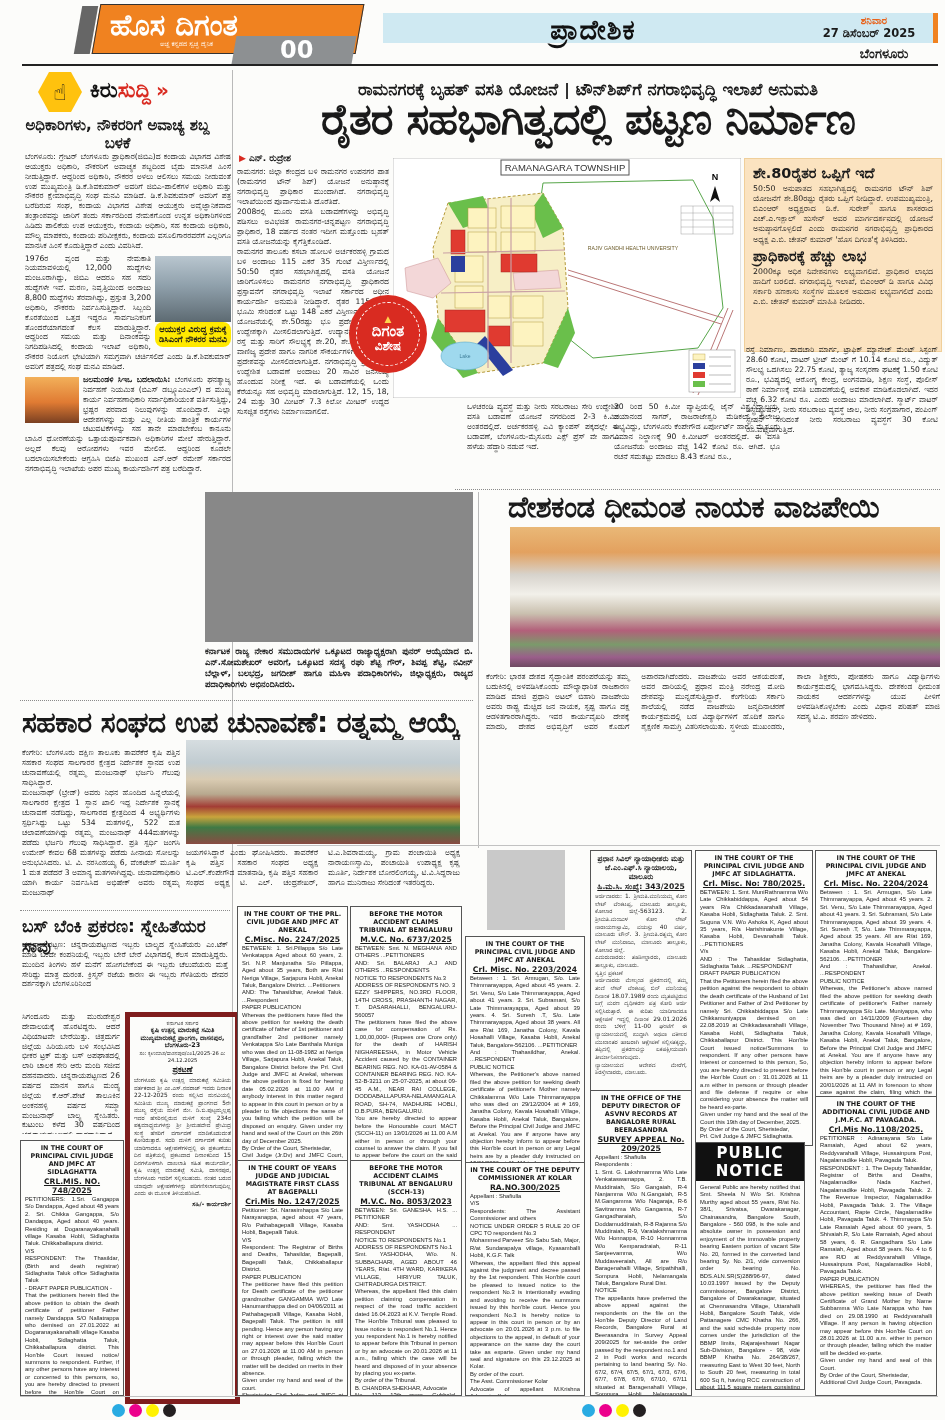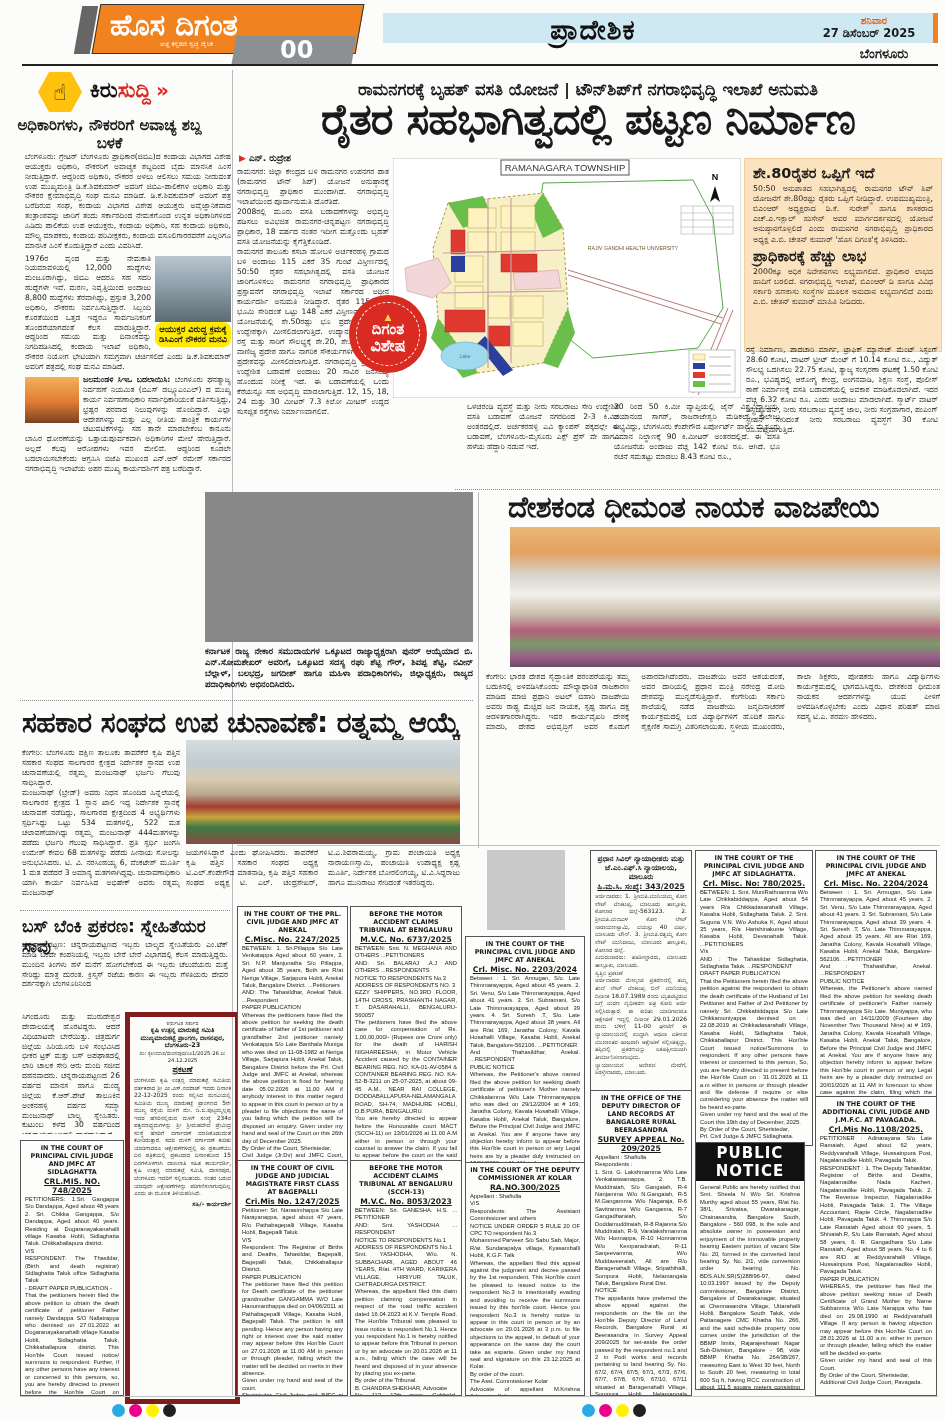--- a/index.html
+++ b/index.html
@@ -43,21 +43,21 @@
   .mainhead{font-weight:bold;font-size:43px;text-align:center;letter-spacing:-1px;line-height:1.0;}
   .byline{font-weight:bold;font-size:9px;}
   .byline .mk{color:#d92b21;}
   .body8{font-size:7.6px;line-height:1.32;}
   .sidebox{background:#fbe3c0;border:1px solid #f0cf9a;padding:7px 8px;}
   .sbh{font-weight:bold;font-size:14.5px;line-height:1.1;margin:0 0 2px 0;}
   .sbb{font-size:7.8px;line-height:1.3;}
   .badge{background:#d92b21;border-radius:50%;display:flex;flex-direction:column;align-items:center;
          justify-content:center;color:#fff;box-shadow:0 0 0 3px #d92b21;}
   .badge .b1{font-weight:bold;font-size:15px;line-height:1.05;}
-  .badge .b2{font-weight:bold;font-size:16px;line-height:1.05;}
+  .badge .b2{font-weight:bold;font-size:12px;line-height:1.05;}
   .badge .ring{position:absolute;inset:4px;border:1.5px dashed #fff;border-radius:50%;}
   .badge .flame{color:#ffd34d;font-size:9px;line-height:1;}
   
   .photo{background:#888;}
   .ph-weavers{background:
      radial-gradient(circle at 18% 30%,#caa others 0) ,
      linear-gradient(180deg,#a9b2a0 0%,#7e8676 40%,#64584a 75%,#4e4237 100%);}
   .ph-vaj{background:
      linear-gradient(180deg,#e9b877 0%,#e3a15f 18%,#d7d3cc 34%,#f2f0ea 48%,#c9bfae 62%,#b2607a 74%,#7b9a6b 84%,#9a5e8a 93%,#6e4a62 100%);}
   .ph-sah{background:
@@ -115,21 +115,21 @@
 
   <div class="abs vrule" style="left:232px;top:70px;height:1325px;"></div>
 
   <div class="abs hex" style="left:38px;top:72px;width:44px;height:40px;">
       <span>☝</span>
     </div>
   <div class="abs" style="left:90px;top:78px;">
     <span class="kirublack">ಕಿರು</span><span class="kirured">ಸುದ್ದಿ</span>
     <span class="chev">»</span>
   </div>
-  <div class="abs kiruhead" style="left:7px;top:116px;width:205px;text-align:center;">ಅಧಿಕಾರಿಗಳು, ನೌಕರರಿಗೆ ಅವಾಚ್ಯ ಶಬ್ದ ಬಳಕೆ</div>
+  <div class="abs kiruhead" style="left:15px;top:116px;width:205px;text-align:center;">ಅಧಿಕಾರಿಗಳು, ನೌಕರರಿಗೆ ಅವಾಚ್ಯ ಶಬ್ದ ಬಳಕೆ</div>
 
   <div class="abs kbody just ovh" style="left:25px;top:152px;width:206px;height:548px;">
     <p style="margin:0 0 3px 0;">ಬೆಂಗಳೂರು: ಗ್ರೇಟರ್ ಬೆಂಗಳೂರು ಪ್ರಾಧಿಕಾರ(ಜಿಬಿಎ)ದ ಕಂದಾಯ ವಿಭಾಗದ ವಿಶೇಷ ಆಯುಕ್ತರು ಅಧಿಕಾರಿ, ನೌಕರರಿಗೆ ಅವಾಚ್ಯಕ ಶಬ್ದದಿಂದ ಬೈದು ಮಾನಸಿಕ ಹಿಂಸೆ ನೀಡುತ್ತಿದ್ದಾರೆ. ಆದ್ದರಿಂದ ಅಧಿಕಾರಿ, ನೌಕರರ ಅಳಲು ಆಲಿಸಲು ಸಮಯ ನೀಡುವಂತೆ ಉಪ ಮುಖ್ಯಮಂತ್ರಿ ಡಿ.ಕೆ.ಶಿವಕುಮಾರ್ ಅವರಿಗೆ ಜಿಬಿಎ-ಪಾಲಿಕೆಗಳ ಅಧಿಕಾರಿ ಮತ್ತು ನೌಕರರ ಕ್ಷೇಮಾಭಿವೃದ್ಧಿ ಸಂಘ ಮನವಿ ಮಾಡಿದೆ. ಡಿ.ಕೆ.ಶಿವಕುಮಾರ್ ಅವರಿಗೆ ಪತ್ರ ಬರೆದಿರುವ ಸಂಘ, ಕಂದಾಯ ವಿಭಾಗದ ವಿಶೇಷ ಆಯುಕ್ತರು ಅವೈಜ್ಞಾನಿಕವಾದ ತಂತ್ರಾಂಶವನ್ನು ಜಾರಿಗೆ ತಂದು ಸರ್ಕಾರದಿಂದ ನೇಮಕಗೊಂಡ ಉನ್ನತ ಅಧಿಕಾರಿಗಳಿಂದ ಹಿಡಿದು ಪಾಲಿಕೆಯ ಉಪ ಆಯುಕ್ತರು, ಕಂದಾಯ ಅಧಿಕಾರಿ, ಸಹ ಕಂದಾಯ ಅಧಿಕಾರಿ, ಮೌಲ್ಯ ಮಾಪಕರು, ಕಂದಾಯ ಪರಿವೀಕ್ಷಕರು, ಕಂದಾಯ ವಸೂಲಿಗಾರರವರೆಗೆ ಎಲ್ಲರಿಗೂ ಮಾನಸಿಕ ಹಿಂಸೆ ಕೊಡುತ್ತಿದ್ದಾರೆ ಎಂದು ವಿವರಿಸಿದೆ.</p>
     <div class="inset">
       <div class="insetphoto"></div>
       <div class="yellowcap">ಆಯುಕ್ತರ ವಿರುದ್ಧ ಕ್ರಮಕ್ಕೆ ಡಿಸಿಎಂಗೆ ನೌಕರರ ಮನವಿ</div>
     </div>
     <p style="margin:0 0 3px 0;">1976ರ ವೃಂದ ಮತ್ತು ನೇಮಕಾತಿ ನಿಯಮಾವಳಿಯಲ್ಲಿ 12,000 ಹುದ್ದೆಗಳು ಮಂಜೂರಾಗಿದ್ದು, ಜಿಬಿಎ ಆದರೂ ಸಹ ಸದರಿ ಹುದ್ದೆಗಳೇ ಇವೆ. ಮರಣ, ನಿವೃತ್ತಿಯಿಂದ ಅಂದಾಜು 8,800 ಹುದ್ದೆಗಳು ತೆರವಾಗಿದ್ದು, ಪ್ರಸ್ತುತ 3,200 ಅಧಿಕಾರಿ, ನೌಕರರು ನಿರ್ವಹಿಸುತ್ತಿದ್ದಾರೆ. ಸಿಬ್ಬಂದಿ ಕೊರತೆಯಿಂದ ಒತ್ತಡ ಇದ್ದರೂ ಸಾರ್ವಜನಿಕರಿಗೆ ತೊಂದರೆಯಾಗದಂತೆ ಕೆಲಸ ಮಾಡುತ್ತಿದ್ದಾರೆ. ಆದ್ದರಿಂದ ಸಮಯ ಮತ್ತು ದಿನಾಂಕವನ್ನು ನಿಗದಿಪಡಿಸಿದಲ್ಲಿ ಕಂದಾಯ ಇಲಾಖೆ ಅಧಿಕಾರಿ, ನೌಕರರ ನಿಯೋಗ ಭೇಟಿಯಾಗಿ ಸಮಗ್ರವಾಗಿ ಚರ್ಚಿಸಲಿದೆ ಎಂದು ಡಿ.ಕೆ.ಶಿವಕುಮಾರ್ ಅವರಿಗೆ ಪತ್ರದಲ್ಲಿ ಸಂಘ ಮನವಿ ಮಾಡಿದೆ.</p>
     <div class="sunset"></div>
     <p style="margin:0;"><b>ಜಲಮಂಡಳಿ ಸಿಇಒ ಬದಲಾಯಿಸಿ:</b> <span>ಬೆಂಗಳೂರು ಘನತ್ಯಾಜ್ಯ ನಿರ್ವಹಣೆ ನಿಯಮಿತ (ಬಿಎಸ್ ಡಬ್ಲ್ಯೂಎಂಎಲ್) ದ ಮುಖ್ಯ ಕಾರ್ಯ ನಿರ್ವಹಣಾಧಿಕಾರಿ ಸರ್ವಾಧಿಕಾರಿಯಂತೆ ವರ್ತಿಸುತ್ತಿದ್ದು, ಭ್ರಷ್ಟರ ಪರವಾದ ನಿಲುವುಗಳನ್ನು ಹೊಂದಿದ್ದಾರೆ. ಎಲ್ಲಾ ಆದೇಶಗಳನ್ನು ಮತ್ತು ಎಲ್ಲ ರೀತಿಯ ತಾಂತ್ರಿಕ ಕಾರ್ಯಗಳ ಚಟುವಟಿಕೆಗಳನ್ನು ಸಹ ತಾನೇ ಮಾಡಬೇಕೆಂಬ ಕಾನೂನು ಬಾಹಿರ ಧೋರಣೆಯನ್ನು ಒತ್ತಾಯಪೂರ್ವಕವಾಗಿ ಅಧಿಕಾರಿಗಳ ಮೇಲೆ ಹೇರುತ್ತಿದ್ದಾರೆ. ಅಲ್ಲದೆ ಕೆಲವು ಆರೋಪಗಳು ಇವರ ಮೇಲಿವೆ. ಆದ್ದರಿಂದ ಕೂಡಲೇ ಬದಲಾಯಿಸಬೇಕೆಂದು ಆಗ್ರಹಿಸಿ ಬಿಜೆಪಿ ಮುಖಂಡ ಎನ್.ಆರ್ ರಮೇಶ್ ಸರ್ಕಾರದ ನಗರಾಭಿವೃದ್ಧಿ ಇಲಾಖೆಯ ಅಪರ ಮುಖ್ಯ ಕಾರ್ಯದರ್ಶಿಗೆ ಪತ್ರ ಬರೆದಿದ್ದಾರೆ.</span></p>
@@ -294,21 +294,21 @@
 AND: The Tahasildhar, Anekal Taluk. ...Respondent
 PAPER PUBLICATION
 Whereas the petitioners have filed the above petition for seeking the death certificate of father of 1st petitioner and grandfather 2nd petitioner namely Venkatappa S/o Late Banthala Muniga who was died on 11-08-1982 at Neriga Village, Sarjapura Hobli, Anekal Taluk, Bangalore District before the Prl. Civil Judge and JMFC at Anekal, whereas the above petition is fixed for hearing date 05.02.2026 at 11.00 AM if anybody interest in this matter regard to appear in this court in person or by a pleader to file objections the same of you failing which the petition will be disposed on enquiry. Given under my hand and seal of the Court on this 26th day of December 2025.
 By Order of the Court, Sheristedar,
 Civil Judge (Jr.Dv) and JMFC Court, Anekal.
 Advocate for Petitioner :
 Sri M.V. Manjunath, Advocate
 Office at STB Complex, Attibele Main Road, Anekal Town, Anekal Taluk, Bangalore District.</div>
   </div>
   <div class="abs notice ovh" style="left:237px;top:1160px;width:101px;height:228px;">
-    <div class="nt">IN THE COURT OF CIVIL JUDGE AND JUDICIAL MAGISTRATE FIRST CLASS AT BAGEPALLI</div>
+    <div class="nt">IN THE COURT OF YEARS JUDGE AND JUDICIAL MAGISTRATE FIRST CLASS AT BAGEPALLI</div>
     <div class="nc">Cri.Mis No. 1247/2025</div>
     <div class="nb just pre">Petitioner: Sri. Narasimhappa S/o Late Narayanappa, aged about 47 years, R/o Pathabagepalli Village, Kasaba Hobli, Bagepalli Taluk.
 V/S
 Respondent: The Registrar of Births and Deaths, Tahasildar, Bagepalli, Bagepalli Taluk, Chikkaballapur District.
 PAPER PUBLICATION
 The petitioner have filed this petition for Death certificate of the petitioner grandmother GANGAMMA W/O Late Hanumanthappa died on 04/06/2011 at Pathabagepalli Village, Kasaba Hobli, Bagepalli Taluk. The petition is still pending. Hence any person having any right or interest over the said matter may appear before this Hon'ble Court on 27.01.2026 at 11.00 AM in person or through pleader, failing which the matter will be decided on merits in their absence.
 Given under my hand and seal of the court.
 Sheristedar, Civil Judge and JMFC at Bagepalli
 Advocate :
 Anjinappa, Bagepalli
@@ -375,21 +375,21 @@
   <div class="abs knotice ovh" style="left:590px;top:850px;width:92px;height:234px;">
     <div class="knt">ಪ್ರಧಾನ ಸಿವಿಲ್ ನ್ಯಾಯಾಧೀಶರು ಮತ್ತು ಜೆ.ಎಂ.ಎಫ್.ಸಿ ನ್ಯಾಯಾಲಯ, ಮಾಲೂರು</div>
     <div class="nc">ಹಿ.ಮ.ಸಿ. ಸಂಖ್ಯೆ: 343/2025</div>
     <div class="knb just pre">ಅರ್ಜಿದಾರರು: 1. ಶ್ರೀಮತಿ.ಮುನಿಯಮ್ಮ ಕೋಂ ಲೇಟ್ ವೆಂಕಟಪ್ಪ, ಮಾಲೂರು ತಾಲ್ಲೂಕು, ಕೋಲಾರ ಜಿಲ್ಲೆ-563123. 2. ಶ್ರೀಮತಿ.ಮಂಜುಳ ಕೋಂ ಲೇಟ್ ನಾರಾಯಣಸ್ವಾಮಿ, ವಯಸ್ಸು 40 ವರ್ಷ, ಮಾಲೂರು ಟೌನ್. 3. ಶ್ರೀಮತಿ.ರತ್ನಮ್ಮ ಕೋಂ ಲೇಟ್ ಮುನಿರಾಜು, ಮಾಲೂರು ತಾಲ್ಲೂಕು, ಕೋಲಾರ ಜಿಲ್ಲೆ.
 ಎದುರುದಾರರು: ತಹಶೀಲ್ದಾರರು, ಮಾಲೂರು ತಾಲ್ಲೂಕು, ಮಾಲೂರು.
 ಸ್ವತ್ತಿನ ಪ್ರಕಟಣೆ
 ಅರ್ಜಿದಾರರು ಮೇಲ್ಕಂಡ ಪ್ರಕರಣದಲ್ಲಿ ತಮ್ಮ ತಂದೆ ಲೇಟ್ ವೆಂಕಟಪ್ಪ ಬಿನ್ ಮುನಿಯಪ್ಪ ದಿನಾಂಕ 18.07.1989 ರಂದು ಮೃತಪಟ್ಟಿರುವ ಬಗ್ಗೆ ಮರಣ ದೃಢೀಕರಣ ಪತ್ರ ಕೋರಿ ಅರ್ಜಿ ಸಲ್ಲಿಸಿರುತ್ತಾರೆ. ಈ ಕುರಿತು ಯಾರಿಗಾದರೂ ಆಕ್ಷೇಪಣೆ ಇದ್ದಲ್ಲಿ ದಿನಾಂಕ 29.01.2026 ರಂದು ಬೆಳಿಗ್ಗೆ 11-00 ಘಂಟೆಗೆ ಈ ನ್ಯಾಯಾಲಯದಲ್ಲಿ ಖುದ್ದಾಗಿ ಅಥವಾ ವಕೀಲರ ಮುಖಾಂತರ ಹಾಜರಾಗಿ ಆಕ್ಷೇಪಣೆ ಸಲ್ಲಿಸತಕ್ಕದ್ದು, ತಪ್ಪಿದಲ್ಲಿ ಪ್ರಕರಣವನ್ನು ಏಕಪಕ್ಷೀಯವಾಗಿ ತೀರ್ಮಾನಿಸಲಾಗುವುದು.
 ನ್ಯಾಯಾಲಯದ ಆದೇಶದ ಮೇರೆಗೆ, ಶಿರಸ್ತೇದಾರರು, ಮಾಲೂರು.</div>
   </div>
   <div class="abs notice ovh" style="left:590px;top:1090px;width:92px;height:298px;">
-    <div class="nt">IN THE OFFICE OF THE DEPUTY DIRECTOR OF LAND RECORDS AT BANGALORE RURAL BEERASANDRA</div>
+    <div class="nt">IN THE OFFICE OF THE DEPUTY DIRECTOR OF ASVNV RECORDS AT BANGALORE RURAL BEERASANDRA</div>
     <div class="nc">SURVEY APPEAL No. 209/2025</div>
     <div class="nb just pre">Appellant : Shafiulla
 Respondents :
 1. Smt. G. Lakshmamma W/o Late Venkataswamappa, 2. T.B. Muddiraiah, S/o Gangaiah, R-4 Nanjamma W/o N.Gangaiah, R-5 M.Gangamma W/o Nagaraja, R-6 Savitramma W/o Ganganna, R-7 Gangadharaiah, S/o Doddamuddiraiah, R-8 Rajanna S/o Muddiraiah, R-9, Varalakshmamma W/o Honnappa, R-10 Honnamma W/o Kemparadraiah, R-11 Sanjeevamma, W/o Muddaveeraiah, All are R/o Baragenahalli Village, Sripathihalli, Sompura Hobli, Nelamangala Taluk, Bangalore Rural Dist.
 NOTICE
 The appellants have preferred the above appeal against the respondents on the file on the Hon'ble Deputy Director of Land Records, Bangalore Rural at Beerasandra in Survey Appeal 209/2025 for set-aside the order passed by the respondent no.1 and 2 in Podi works and records pertaining to land bearing Sy. No. 67/2, 67/4, 67/5, 67/1, 67/3, 67/6, 67/7, 67/8, 67/9, 67/10, 67/11 situated at Baragenahalli Village, Sompura Hobli, Nelamangala Taluk. You are respondent No.3 to 11 in the above survey appeal. Hence your appearance is required in person or through pleader on 28-01-2026 at 3.00 P.M. before the Hon'ble Deputy Director of Land Records at Bangalore Rural, Beerasandra, to defend the case and in default of your appearance on the day specified, the case will be heard by placing you ex-parte.
 Given under my hand the seal of the court on 19-12-2025.
 By order of the court, Deputy Director of Land Records at Bangalore Rural, Beerasandra.
 B. MAHESH, Advocate
 Sadashivanagar, Tumakuru.</div>

